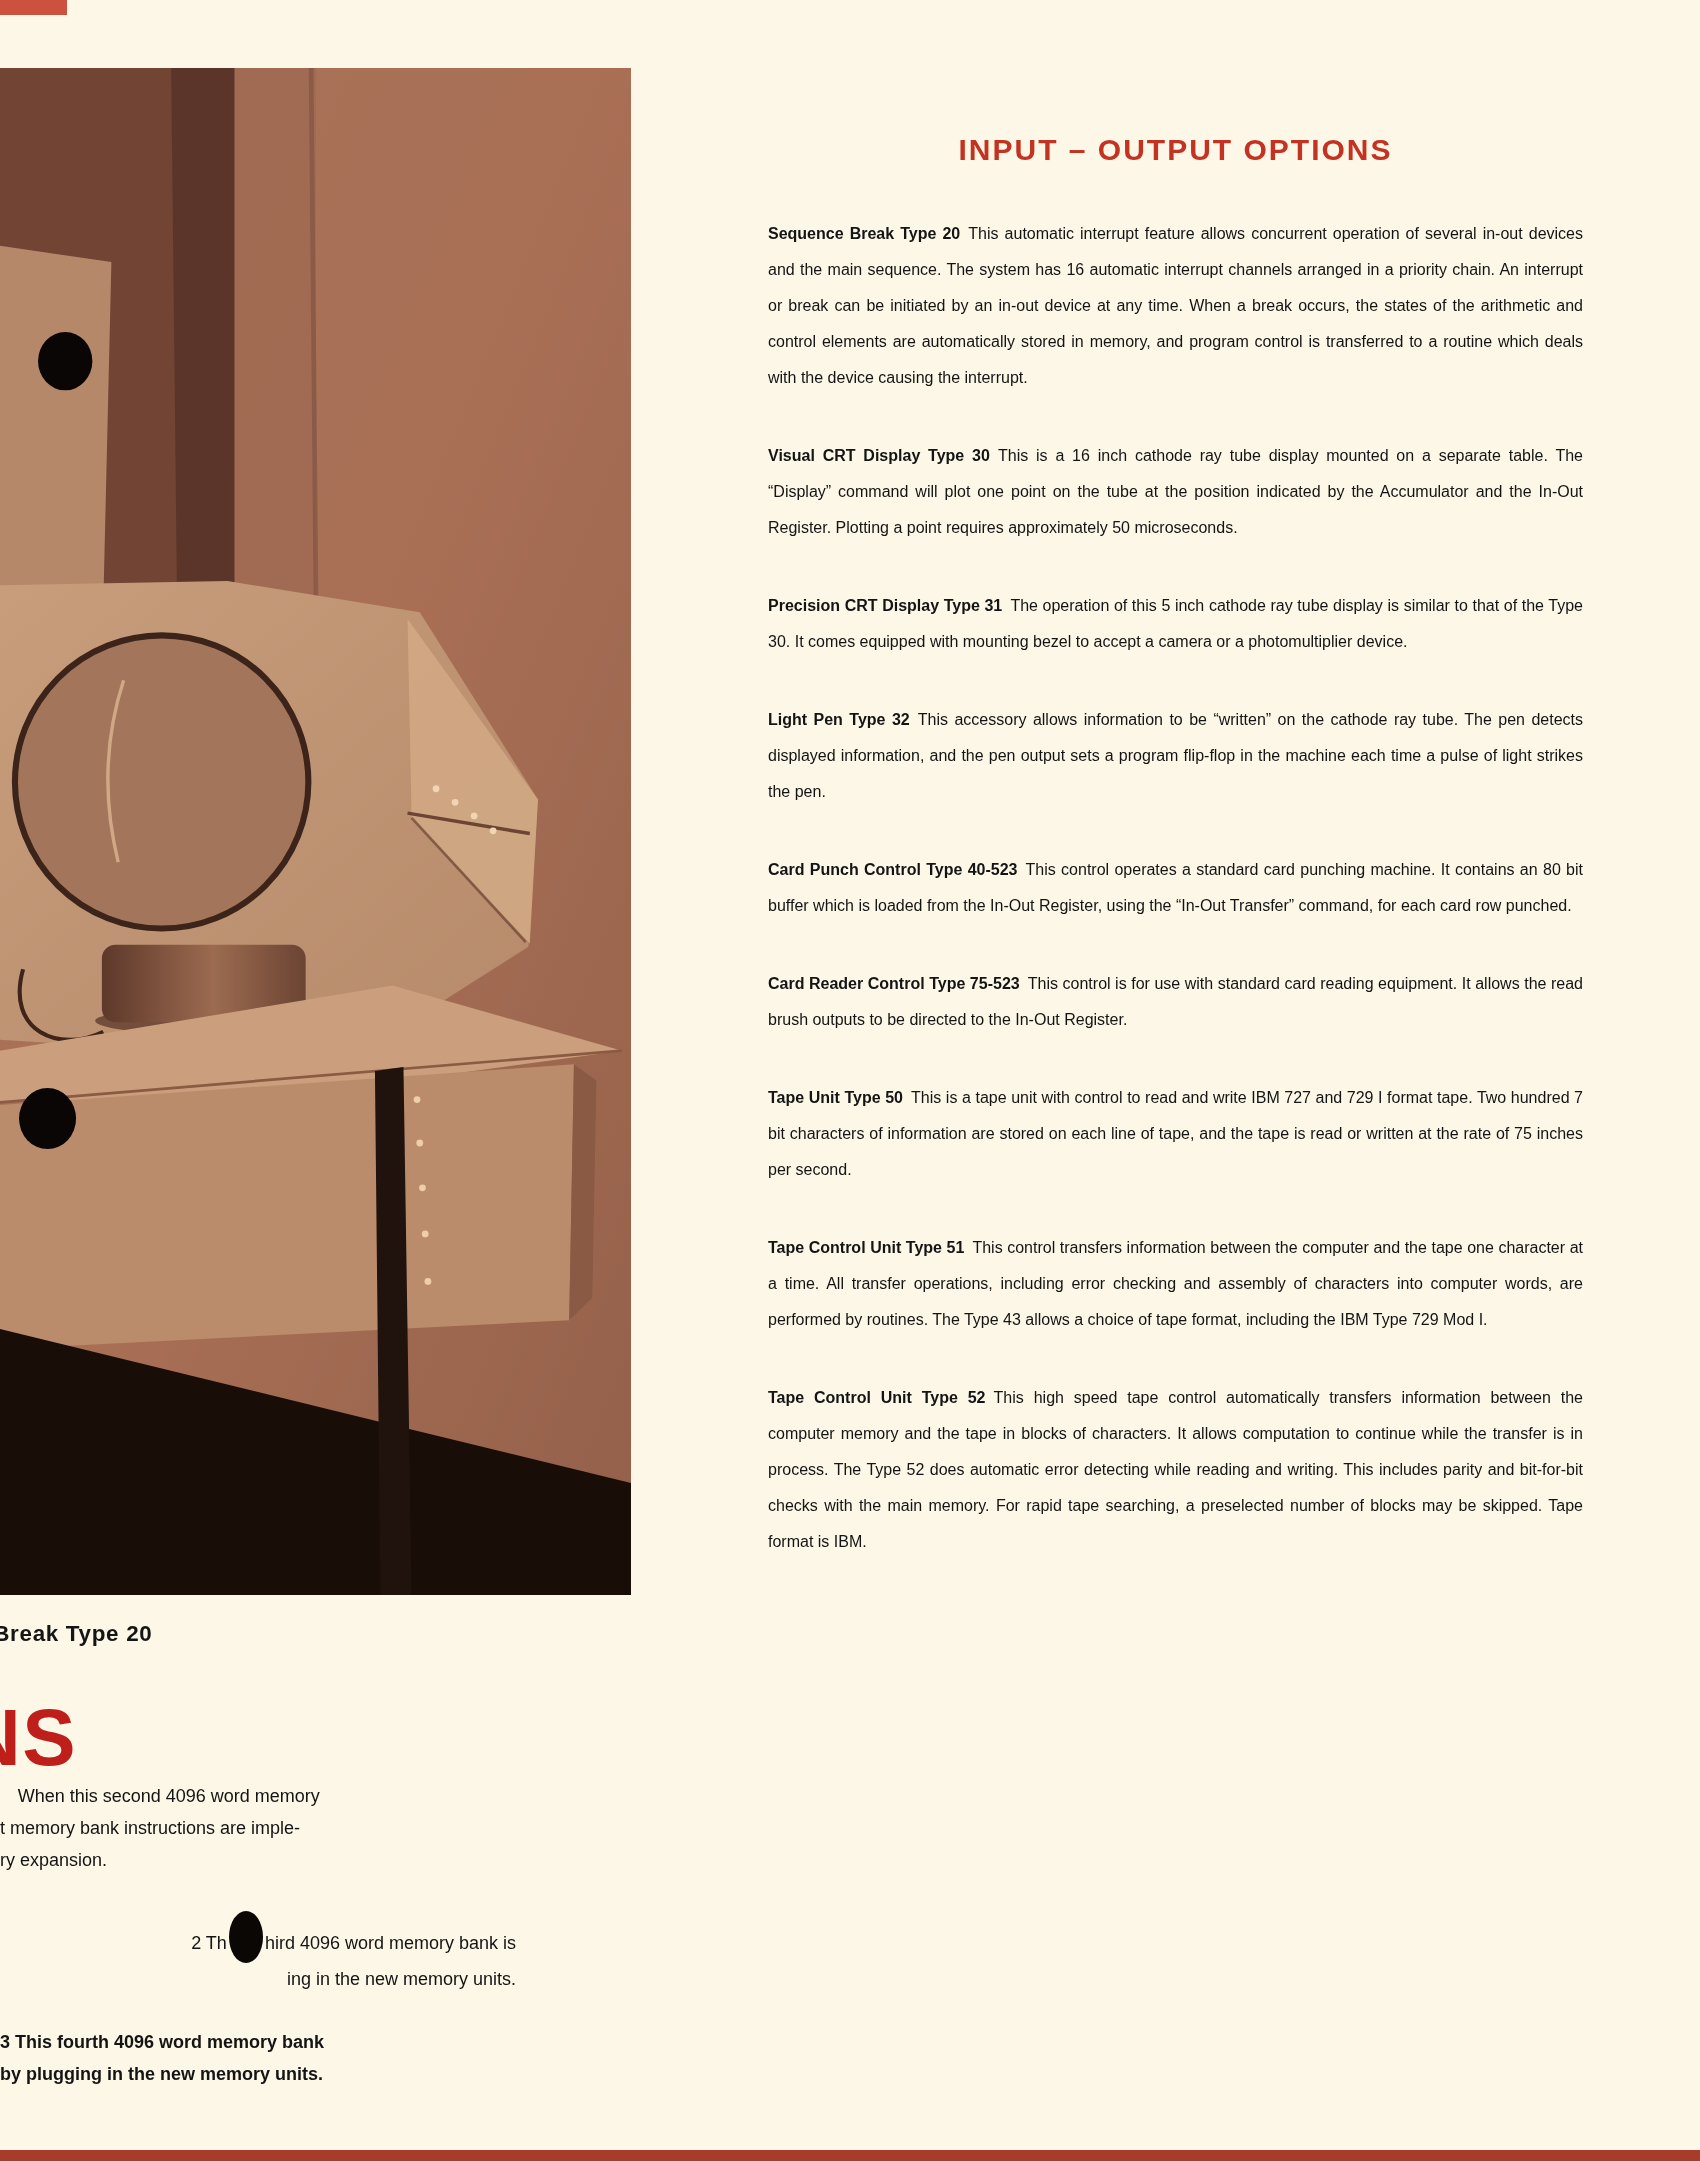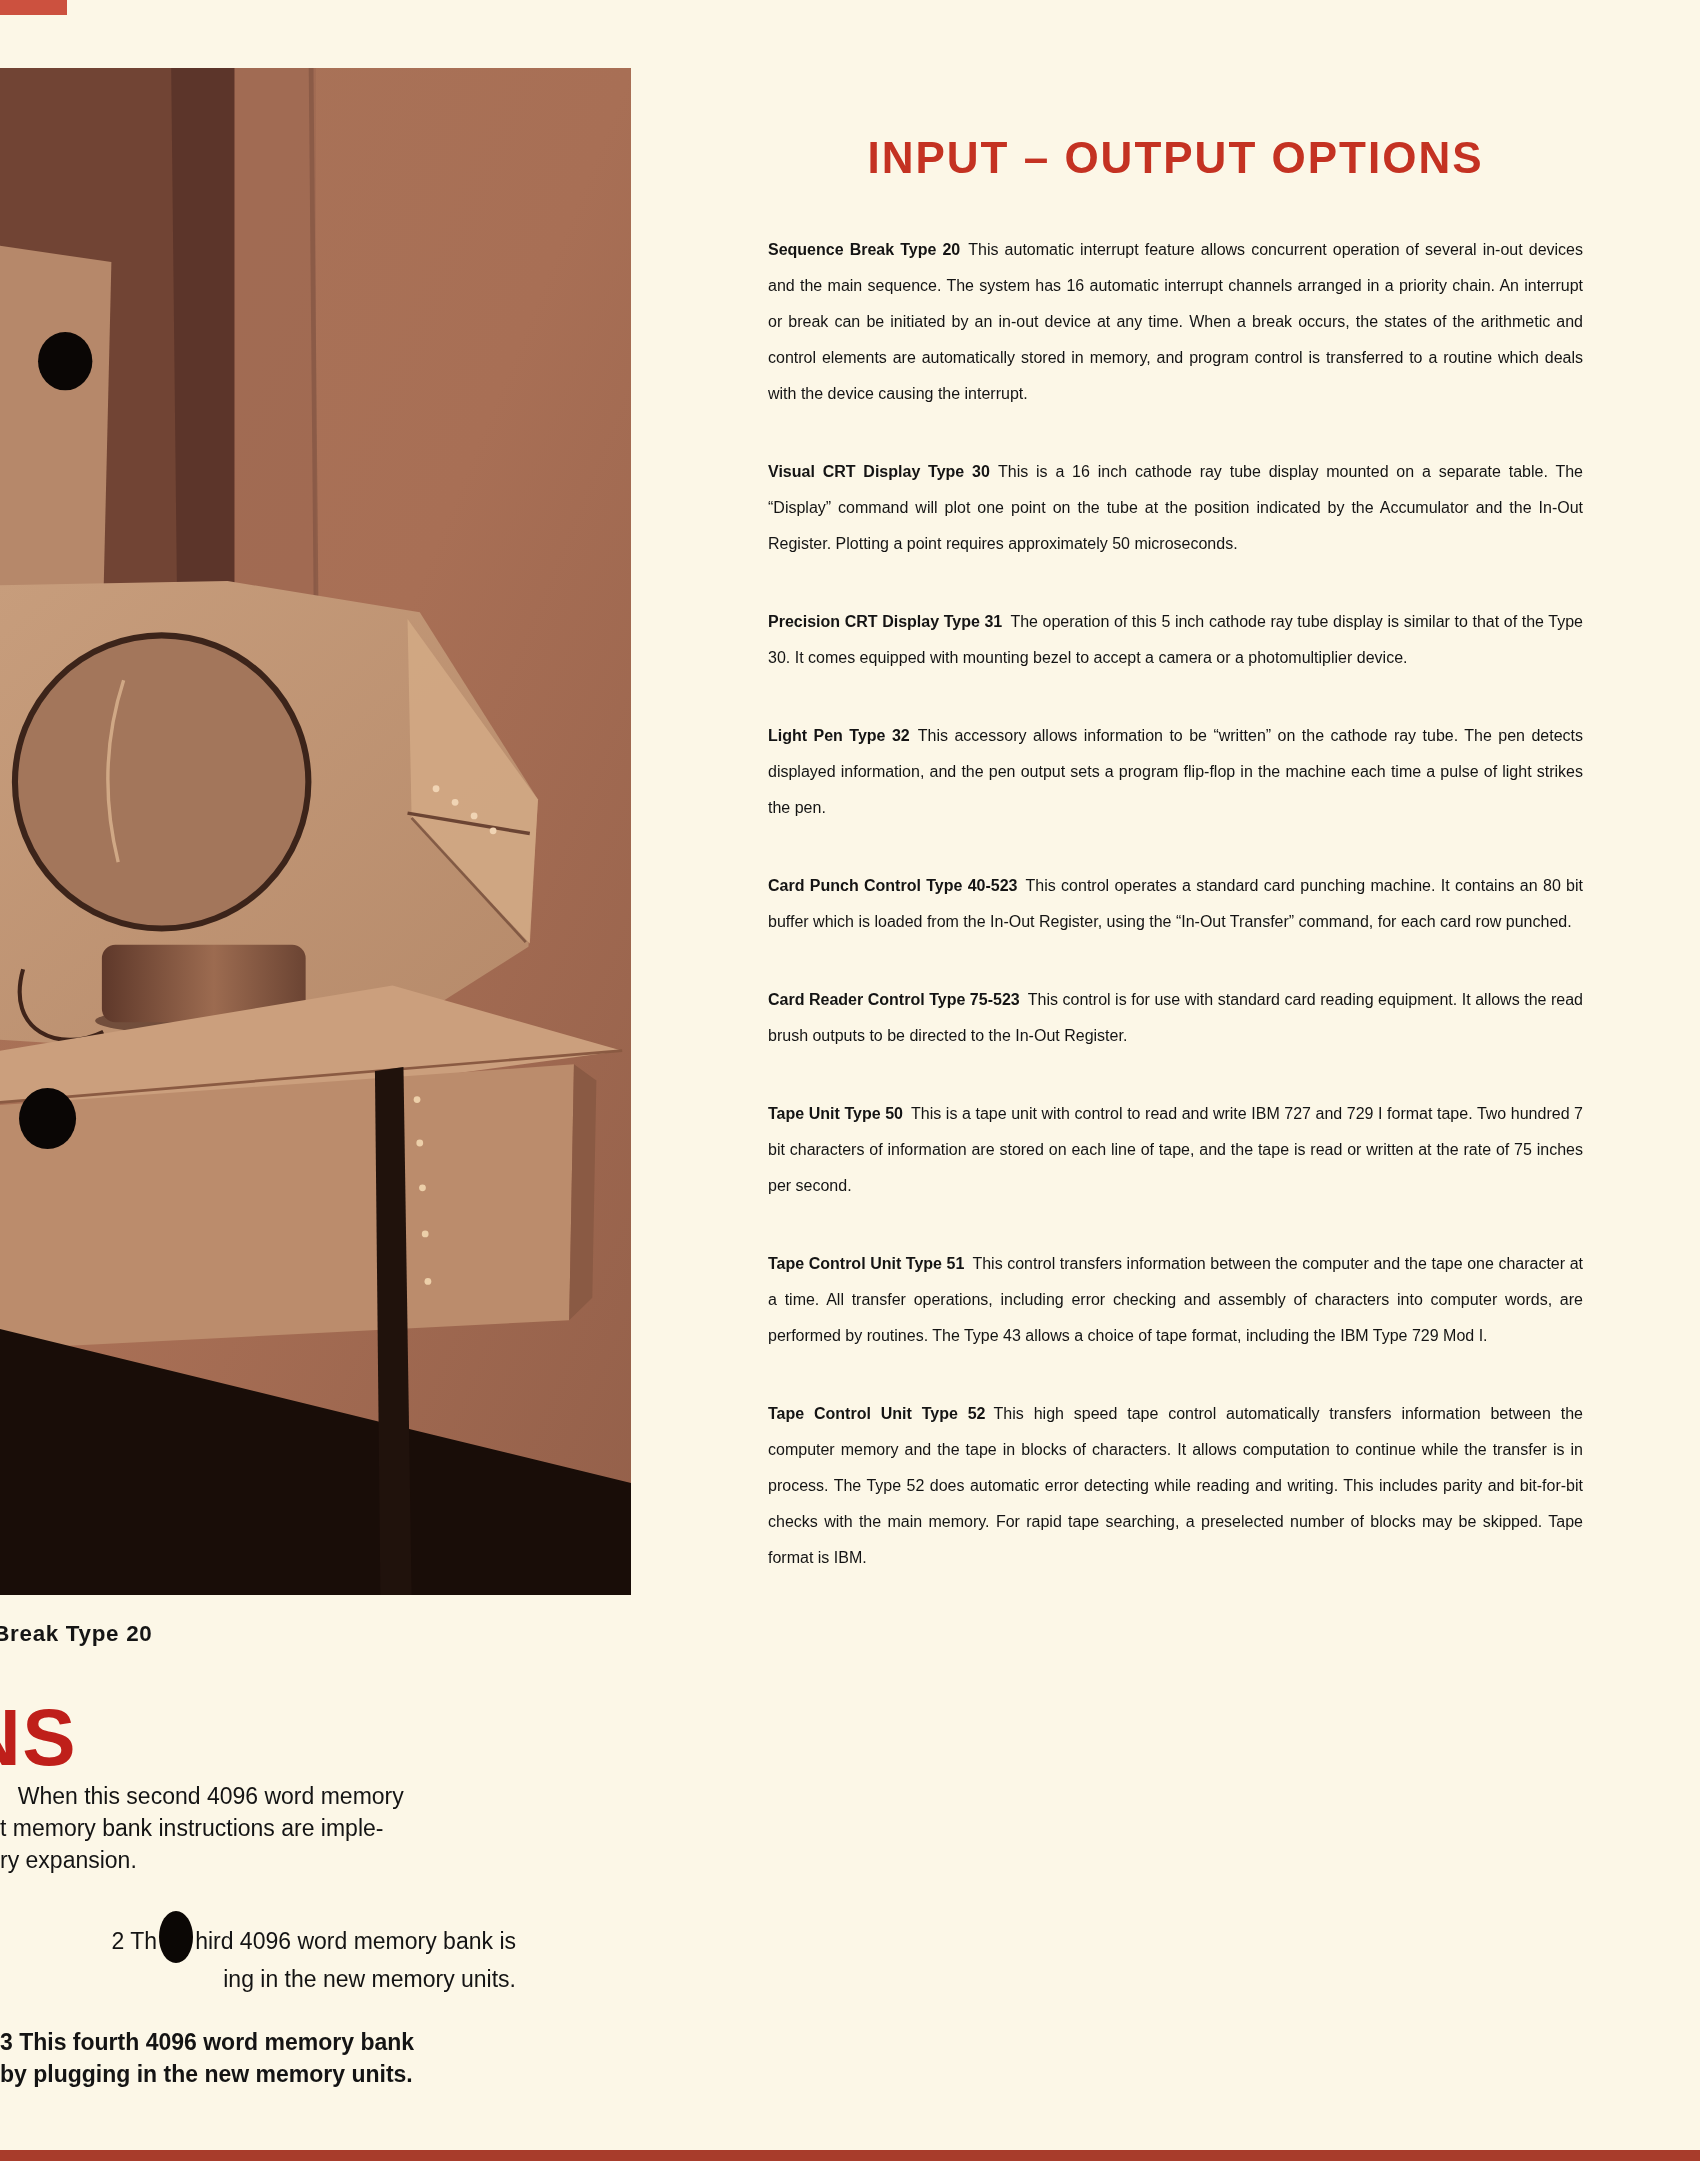--- a/index.html
+++ b/index.html
@@ -9,21 +9,21 @@
     background:#fcf7e7;
     overflow:hidden;
     font-family:"Liberation Sans", sans-serif;
     color:#141414;
   }
   
   .right-col{
     position:absolute;left:768px;top:133px;width:815px;
   }
   .io-title{
-    font-size:44px;font-weight:bold;letter-spacing:2px;
+    font-size:30px;font-weight:bold;letter-spacing:2px;
     color:#c43222;text-align:center;margin:0 0 49px 0;
     white-space:nowrap;
   }
   .para{
     font-size:16px;line-height:36px;text-align:justify;
     margin:0 0 42px 0;
   }
   .para b{font-weight:bold;margin-right:8.1px;}
   
   .photo{position:absolute;left:0;top:68px;width:631px;height:1527px;}
@@ -31,21 +31,21 @@
   .caption{
     position:absolute;left:-6.8px;top:1621px;
     font-size:22.4px;font-weight:bold;letter-spacing:0.7px;color:#151515;
     white-space:nowrap;
   }
   .cropped-red{
     position:absolute;left:-37px;top:1692px;
     font-size:80px;font-weight:bold;color:#bf1f1a;
     letter-spacing:1.4px;white-space:nowrap;
   }
-  .mem-block{position:absolute;left:0;width:516px;font-size:23px;line-height:32px;}
+  .mem-block{position:absolute;left:0;width:516px;font-size:18px;line-height:32px;}
   .mem-line{white-space:nowrap;}
   .hole-inline{
     display:inline-block;width:34px;height:52px;background:#0b0705;
     border-radius:50%;vertical-align:-13.6px;margin:0 2px;
   }
   
   .corner-mark{
     position:absolute;left:0;top:0;width:67px;height:15px;
     background:#c53a28;opacity:.88;
   }

